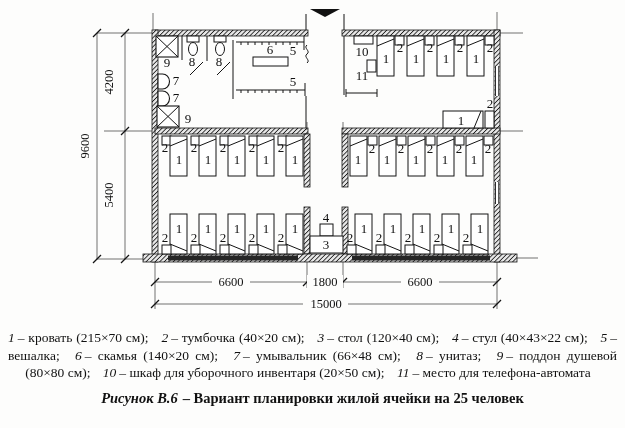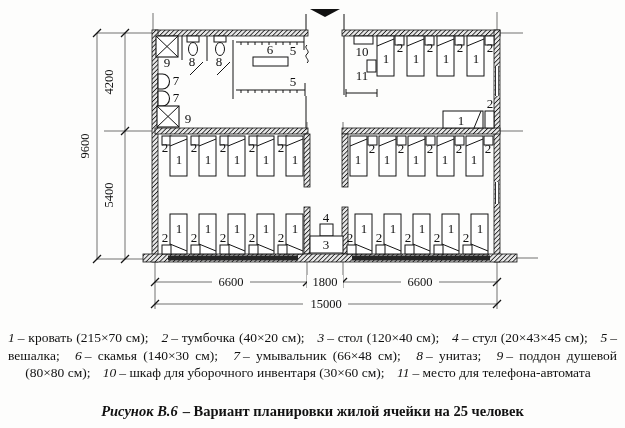--- a/index.html
+++ b/index.html
@@ -9,21 +9,21 @@
   .dim{font:12.5px "Liberation Serif",serif;fill:#111;text-anchor:middle;}
   .w{fill:url(#h);stroke:#141414;stroke-width:.8;}
   .f{fill:#fff;stroke:#141414;stroke-width:1;}
   .tl{stroke:#141414;stroke-width:1;fill:none;}
   .xl{stroke:#333;stroke-width:.7;fill:none;}
   .dk{fill:#262626;stroke:none;}
   .legend{width:609px;padding:13px 6px 0 8px;font-size:13.5px;line-height:1.3;
           text-align:justify;text-align-last:center;}
   .legend i{font-style:italic;margin-right:3px;}
   .legend .li{margin-right:9px;white-space:normal;}
-  .caption{margin-top:21px;text-align:center;font-size:14.5px;font-weight:bold;}
+  .caption{margin-top:8px;text-align:center;font-size:14.5px;font-weight:bold;}
   .caption i{margin-right:5px;}
 </style>
 </head>
 <body>
 
 <div class="page">
 
 <svg width="625" height="316" viewBox="0 0 625 316">
   <defs>
     <pattern id="h" width="3.2" height="3.2" patternUnits="userSpaceOnUse" patternTransform="rotate(45)">
@@ -351,27 +351,27 @@
         <use href="#tk" x="497" y="304"></use>
     <rect x="303" y="297" width="45" height="13" fill="#fdfdfc"></rect>
     <text class="dim" x="326" y="308">15000</text>
   </g>
 </svg>
 
 <div class="legend">
   <span class="li"><i>1</i><span>–  кровать  (215×70 см);</span></span>
   <span class="li"><i>2</i><span>–  тумбочка  (40×20 см);</span></span>
   <span class="li"><i>3</i><span>–  стол  (120×40 см);</span></span>
-  <span class="li"><i>4</i><span>–  стул  (20×43×45 см);</span></span>
+  <span class="li"><i>4</i><span>–  стул  (40×43×22 см);</span></span>
   <span class="li"><i>5</i><span>–  вешалка;</span></span>
-  <span class="li"><i>6</i><span>–  скамья  (140×30 см);</span></span>
+  <span class="li"><i>6</i><span>–  скамья  (140×20 см);</span></span>
   <span class="li"><i>7</i><span>–  умывальник  (66×48 см);</span></span>
   <span class="li"><i>8</i><span>–  унитаз;</span></span>
   <span class="li"><i>9</i><span>–  поддон  душевой  (80×80 см);</span></span>
-  <span class="li"><i>10</i><span>–  шкаф для уборочного инвентаря (30×60 см);</span></span>
+  <span class="li"><i>10</i><span>–  шкаф для уборочного инвентаря (20×50 см);</span></span>
   <span class="li"><i>11</i><span>–  место для телефона-автомата</span></span>
 </div>
 
 <div class="caption">
   <i>Рисунок В.6</i><span>–  Вариант планировки жилой ячейки на 25 человек</span>
 </div>
 
 </div>
 
 </body></html>

